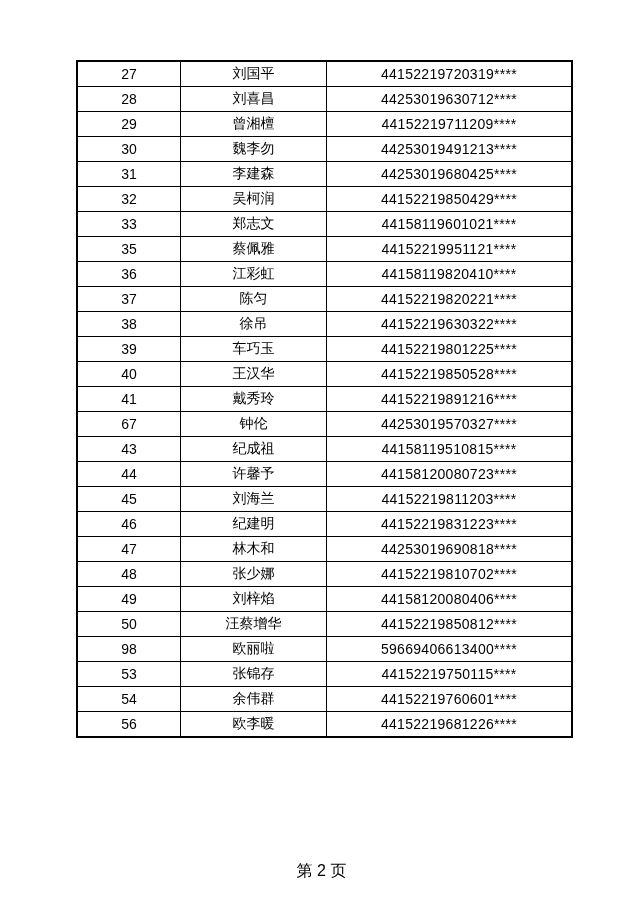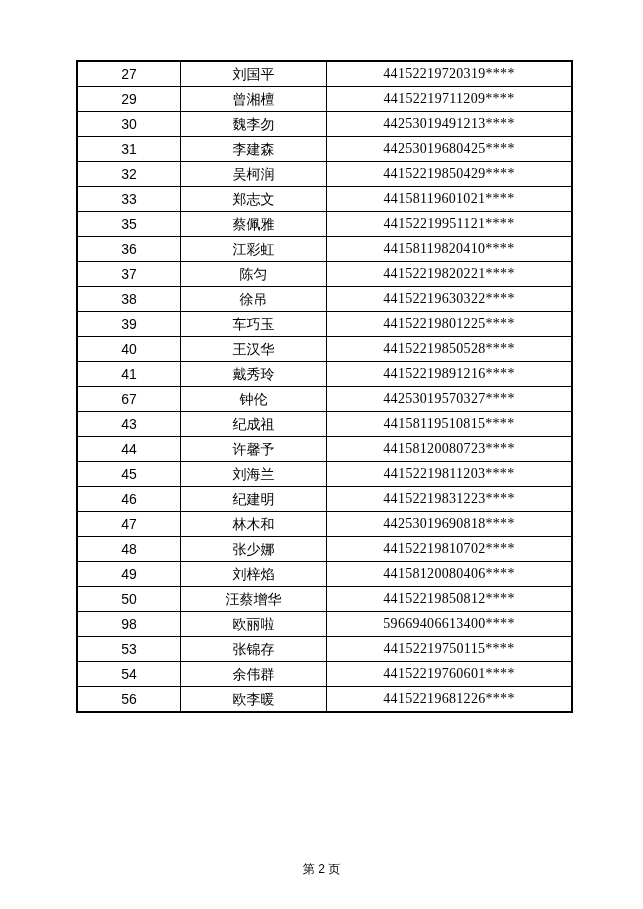--- a/index.html
+++ b/index.html
@@ -34,46 +34,51 @@
     padding: 0;
     text-align: center;
     vertical-align: middle;
     color: #000000;
     font-size: 14px;
     line-height: 24px;
     white-space: nowrap;
     overflow: hidden;
   }
   td.c-num  { width: 102px; }
-  td.c-name { width: 145px; }
-  td.c-id   { width: 244px; letter-spacing: 0.3px; font-family: Liberation Serif, serif; }
+  td.c-name { width: 145px; font-family: Liberation Serif, serif; }
+  td.c-id   { width: 244px; letter-spacing: 0.3px; }
   .footer {
     position: absolute;
     left: 0;
     top: 861px;
     width: 643px;
     text-align: center;
-    font-size: 12px;
+    font-size: 16px;
     color: #000000;
   }
 </style>
 </head>
 <body>
 
 <div class="page">
 
   <table class="roster">
     <tbody>
 
     <tr>
         <td class="c-num">27</td>
         <td class="c-name">刘国平</td>
         <td class="c-id">44152219720319****</td>
       </tr>
         <tr>
+        <td class="c-num">28</td>
+        <td class="c-name">刘喜昌</td>
+        <td class="c-id">44253019630712****</td>
+      </tr>
+        <tr>
         <td class="c-num">29</td>
         <td class="c-name">曾湘檀</td>
         <td class="c-id">44152219711209****</td>
       </tr>
         <tr>
         <td class="c-num">30</td>
         <td class="c-name">魏李勿</td>
         <td class="c-id">44253019491213****</td>
       </tr>
         <tr>

